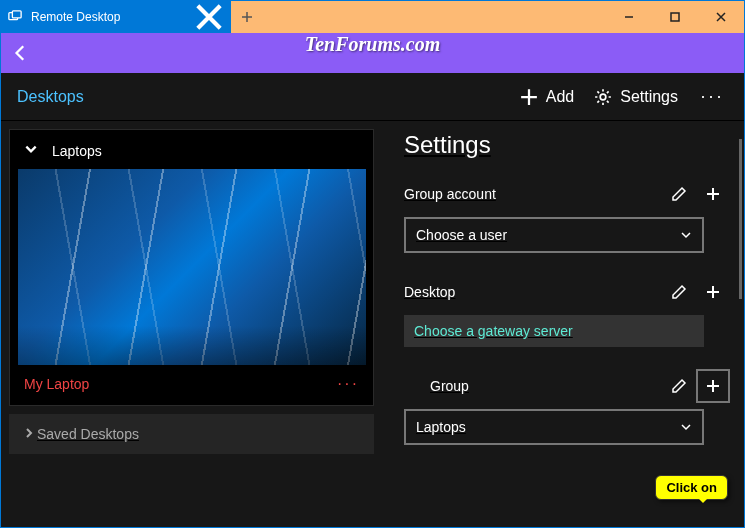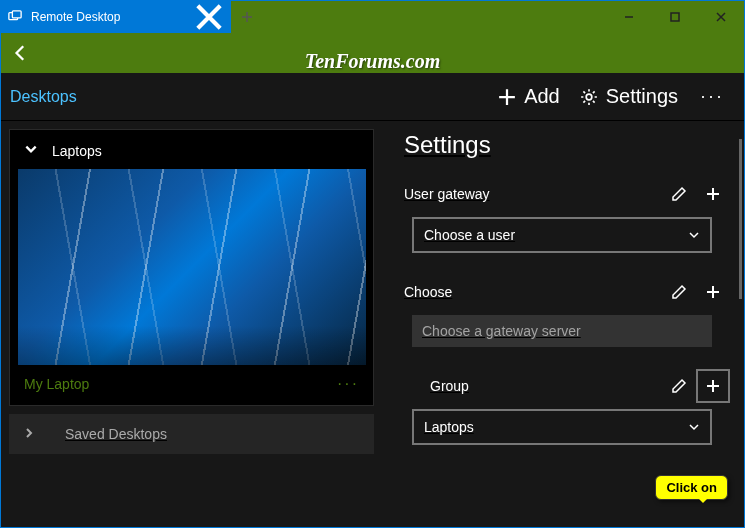--- a/index.html
+++ b/index.html
@@ -1,66 +1,66 @@
 <!DOCTYPE html>
 <html><head>
 <meta charset="utf-8">
 <style>
   * { box-sizing: border-box; margin: 0; padding: 0; font-family: "Segoe UI", sans-serif; }
   body { width: 745px; height: 528px; background: #fff; border: 1px solid #0078d7; position: relative; overflow: hidden; }
   
-  .titlebar { height: 32px; background: #4d7c0f; display: flex; align-items: stretch; }
+  .titlebar { height: 32px; background: #fdba74; display: flex; align-items: stretch; }
   .tab { background: #0078d7; color: #fff; display: flex; align-items: center; padding: 0 8px 0 6px; width: 230px; font-size: 12px; gap: 8px; }
   .tab-icon { width: 16px; height: 16px; display: flex; align-items: center; justify-content: center; }
   .tab-icon svg { width: 14px; height: 14px; }
   .tab-title { flex: 1; }
   .tab-close { width: 28px; height: 100%; display: flex; align-items: center; justify-content: center; color: #fff; }
   .newtab { width: 32px; display: flex; align-items: center; justify-content: center; color: #555; font-size: 16px; }
   .spacer { flex: 1; }
   .wincontrols { display: flex; }
   .wincontrols div { width: 46px; display: flex; align-items: center; justify-content: center; color: #222; }
   .wincontrols svg { width: 10px; height: 10px; }
   
-  .header { height: 40px; background: #4d7c0f; display: flex; align-items: flex-end; position: relative; }
+  .header { height: 40px; background: #8b5cf6; display: flex; align-items: flex-start; position: relative; }
   .back-btn { width: 40px; height: 40px; display: flex; align-items: center; justify-content: center; color: #fff; }
   .watermark { position: absolute; left: 50%; transform: translateX(-50%); color: #fff; font-style: italic; font-weight: bold; font-size: 20px; font-family: Georgia, serif; text-shadow: 1px 1px 2px rgba(0,0,0,0.5); }
   
-  .toolbar { height: 48px; background: #171717; display: flex; align-items: center; padding: 0 8px 0 9px; color: #fff; border-bottom: 1px solid #000;}
+  .toolbar { height: 48px; background: #171717; display: flex; align-items: center; padding: 0 8px 0 16px; color: #fff; border-bottom: 1px solid #000;}
   .toolbar-title { color: #4cc2ff; font-size: 16px; flex: 1; }
-  .toolbar-btn { display: flex; align-items: center; gap: 8px; padding: 0 10px; height: 100%; font-size: 20px; }
+  .toolbar-btn { display: flex; align-items: center; gap: 8px; padding: 0 10px; height: 100%; font-size: 16px; }
   .toolbar-btn svg { width: 18px; height: 18px; }
   .more-btn { padding: 0 12px; font-size: 18px; letter-spacing: 2px; }
   
   .content { background: #171717; height: 408px; display: flex; text-decoration: underline; }
   .left { width: 373px; padding: 8px 0 0 8px; }
   .right { flex: 1; padding: 10px 14px 0 30px; position: relative; color: #fff; }
   
   .group-card { background: #000; padding: 6px 0 12px 0; border: 1px solid #2a2a2a; }
   .group-head { display: flex; align-items: center; gap: 14px; padding: 6px 14px 10px 14px; color: #fff; font-size: 14px; }
   .thumb { margin: 0 8px; width: 348px; height: 196px; background: linear-gradient(135deg, #0a3a6a 0%, #0e5aa8 35%, #0078d7 50%, #0e5aa8 65%, #062540 100%); position: relative; }
   .thumb::after { content: ""; position: absolute; inset: 0; background:
     linear-gradient(to top, rgba(0,0,0,0.35), transparent 20%),
     repeating-linear-gradient(100deg, rgba(255,255,255,0) 0px, rgba(255,255,255,0) 70px, rgba(255,255,255,0.35) 70px, rgba(255,255,255,0.35) 72px),
     repeating-linear-gradient(80deg, rgba(255,255,255,0) 0px, rgba(255,255,255,0) 70px, rgba(255,255,255,0.18) 70px, rgba(255,255,255,0.18) 72px);
     background-position: center; }
-  .thumb-label { color: #4d7c0f; padding: 10px 14px 0 14px; font-size: 14px; display: flex; justify-content: space-between; align-items: center; }
+  .thumb-label { color: #ef4444; padding: 10px 14px 0 14px; font-size: 14px; display: flex; justify-content: space-between; align-items: center; }
   .thumb-more { font-size: 16px; letter-spacing: 2px; }
   
-  .saved-row { background: #252525; margin: 8px 0 0 0; width: 365px; padding: 12px 14px; display: flex; align-items: center; gap: 30px; color: #aaa; font-size: 14px; }
+  .saved-row { background: #252525; margin: 8px 0 0 0; width: 365px; padding: 12px 14px; display: flex; align-items: center; gap: 2px; color: #aaa; font-size: 14px; }
   
   .panel-title { font-size: 24px; font-weight: 300; margin-bottom: 18px; }
   .field-row { display: flex; align-items: center; justify-content: space-between; margin-bottom: 6px; margin-top: 14px;}
   .field-label { font-size: 14px; }
   .field-actions { display: flex; gap: 0; }
   .icon-btn { width: 34px; height: 34px; display: flex; align-items: center; justify-content: center; color: #fff; }
   .icon-btn.boxed { border: 2px solid #777; width: 34px; height: 34px; }
   .icon-btn svg { width: 16px; height: 16px; }
   
-  .select { border: 2px solid #777; height: 26px; display: flex; align-items: center; padding: 16px 10px; font-size: 14px; color: #fff; justify-content: space-between; width: 300px; margin-bottom: 4px; margin-left: 8px;}
-  .select.disabled { border: none; background: #333; color: #a3a3a3; }
+  .select { border: 2px solid #777; height: 26px; display: flex; align-items: center; padding: 16px 10px; font-size: 14px; color: #fff; justify-content: space-between; width: 300px; margin-bottom: 4px;}
+  .select.disabled { border: none; background: #333; color: #5eead4; }
   .select svg { width: 12px; height: 12px; }
   
   .right-scroll { position: absolute; right: 2px; top: 18px; width: 3px; height: 160px; background: #666; }
   
   .callout { position: absolute; background: #ffff00; color: #000; border: 1px solid #333; border-radius: 6px; padding: 4px 10px; font-size: 13px; font-weight: bold; box-shadow: 2px 2px 4px rgba(0,0,0,0.5); right: 16px; top: 354px; }
   .callout::after { content: ""; position: absolute; bottom: -10px; right: 18px; border: 6px solid transparent; border-top-color: #ffff00; }
   
   svg { stroke: currentColor; fill: none; stroke-width: 1.5; }
 </style>
 </head>
@@ -154,21 +154,21 @@
           </svg></span>
       <span>Saved Desktops</span>
     </div>
   </div>
 
   <div class="right">
     <div class="right-scroll"></div>
     <div class="panel-title">Settings</div>
 
     <div class="field-row">
-      <span class="field-label">User gateway</span>
+      <span class="field-label">Group account</span>
       <div class="field-actions">
         <div class="icon-btn">
             <svg viewBox="0 0 16 16">
               <path d="M11 2l3 3L5 14H2v-3z"></path>
             </svg>
           </div>
         <div class="icon-btn">
             <svg viewBox="0 0 16 16">
               <path d="M8 2v12M2 8h12" stroke-width="2"></path>
             </svg>
@@ -176,21 +176,21 @@
       </div>
     </div>
     <div class="select">
       <span>Choose a user</span>
       <svg viewBox="0 0 12 12">
           <path d="M2 4l4 4 4-4"></path>
         </svg>
     </div>
 
     <div class="field-row" style="margin-top:22px;">
-      <span class="field-label">Choose</span>
+      <span class="field-label">Desktop</span>
       <div class="field-actions">
         <div class="icon-btn">
             <svg viewBox="0 0 16 16">
               <path d="M11 2l3 3L5 14H2v-3z"></path>
             </svg>
           </div>
         <div class="icon-btn">
             <svg viewBox="0 0 16 16">
               <path d="M8 2v12M2 8h12" stroke-width="2"></path>
             </svg>

